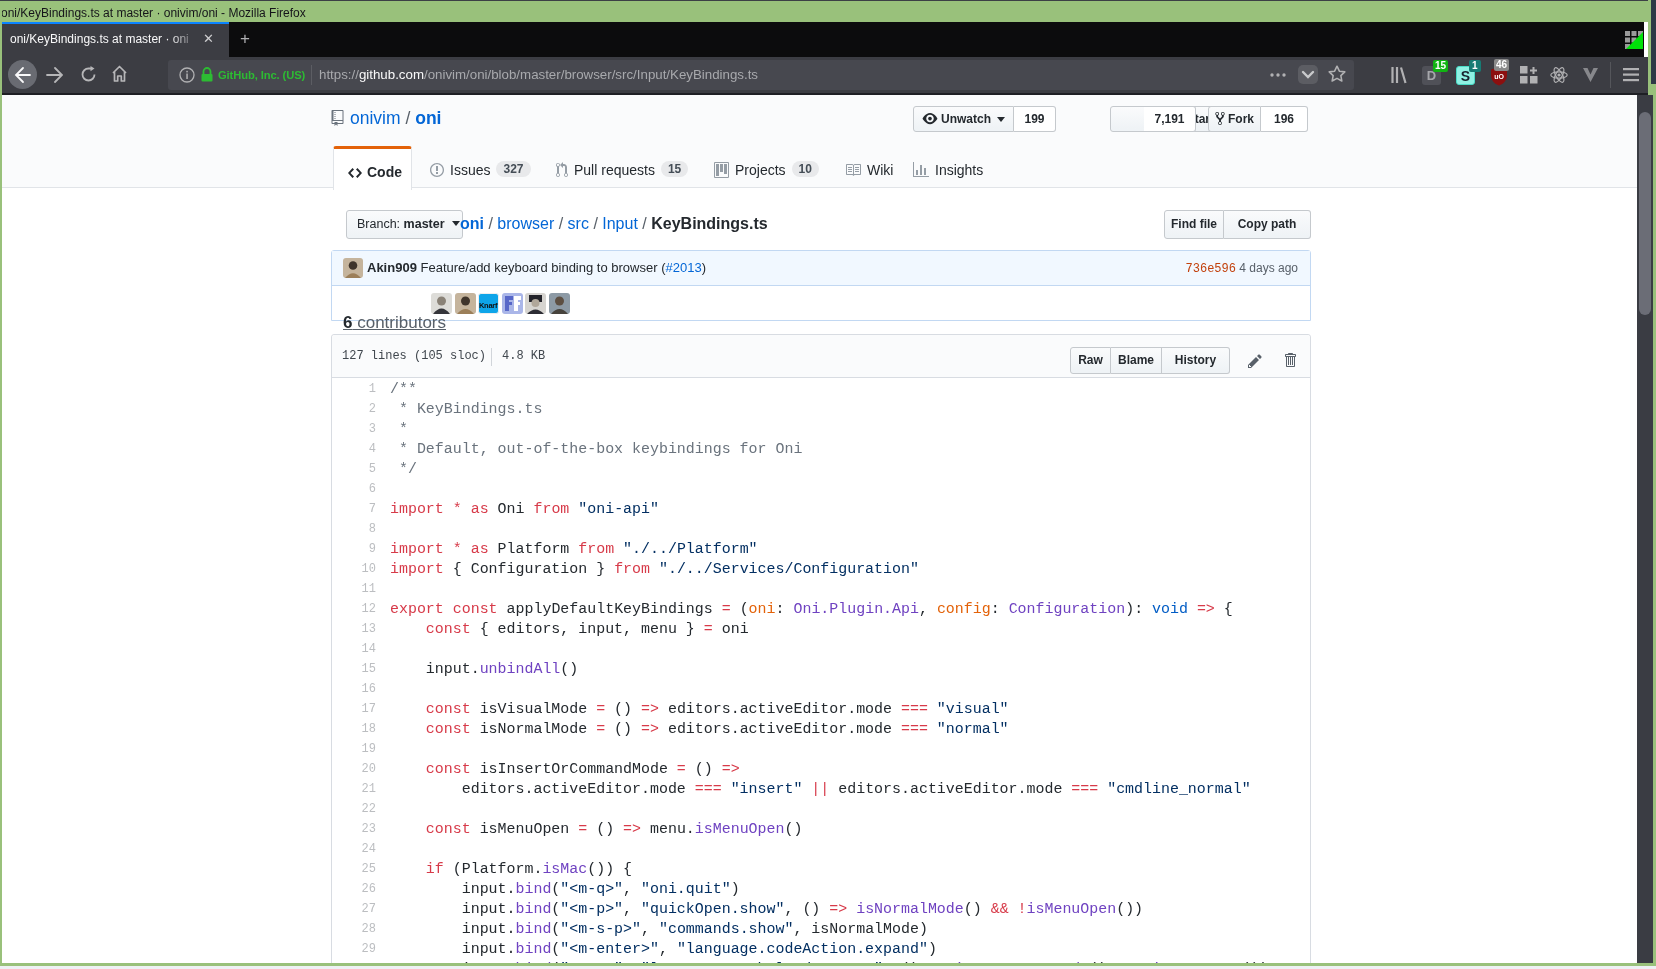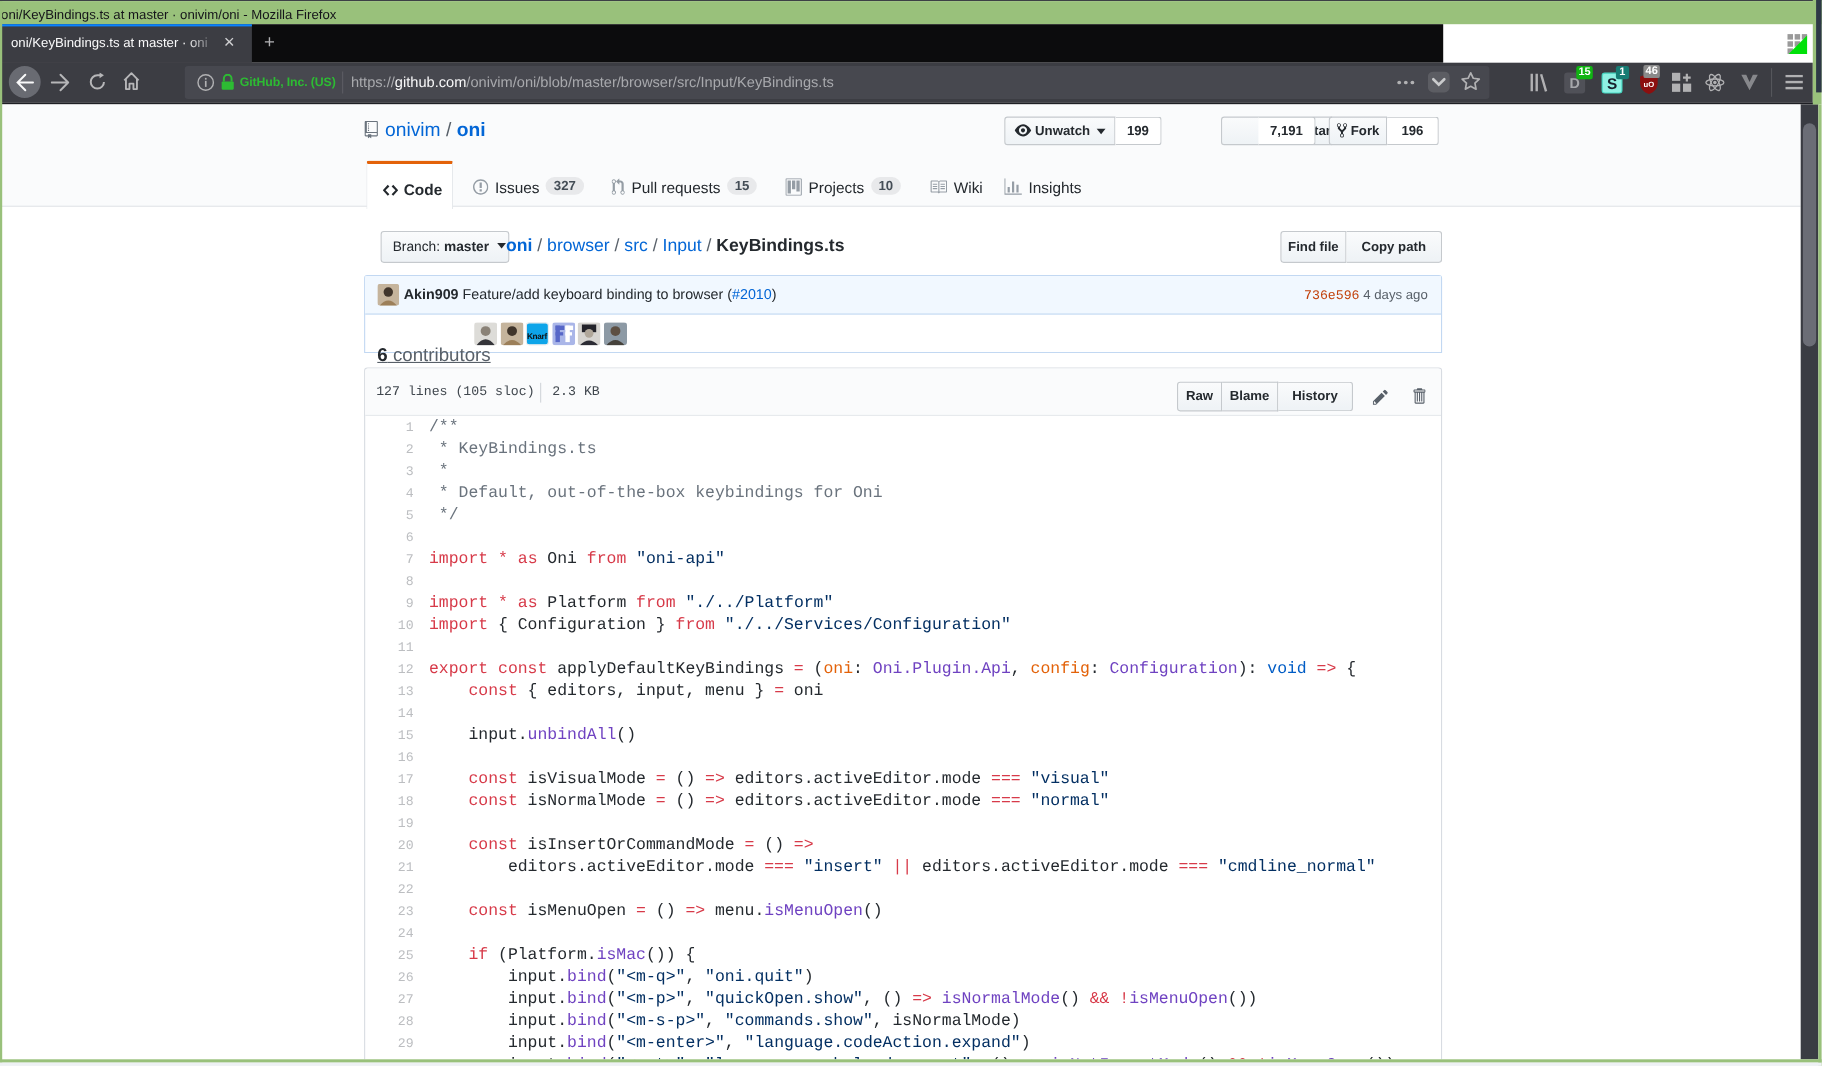--- a/index.html
+++ b/index.html
@@ -2,21 +2,21 @@
 <html><head>
 <meta charset="utf-8">
 <style>
 * { margin:0; padding:0; box-sizing:border-box; }
 html,body { width:1656px; height:969px; overflow:hidden; background:#fff; font-family:"Liberation Sans",sans-serif; }
 .abs { position:absolute; }
 
 #topline { left:0; top:0; width:1656px; height:1px; background:#3c4045; }
 #titlebar { left:0; top:1px; width:1656px; height:21px; background:#99c17b; }
 #titletext { left:1px; top:5px; font-size:12px; color:#15141a; }
-#tabbar { left:0; top:22px; width:1312px; height:35px; background:#0c0c0d;padding-left:30px; }
+#tabbar { left:0; top:22px; width:1644px; height:35px; background:#0c0c0d;padding-left:30px; }
 #tab { left:1px; top:0px; width:228px; height:35px; background:#3c3d43; }
 #tabline { left:1px; top:0; width:228px; height:2px; background:#0a84ff; }
 #tabtext { left:9px; top:10px; width:188px; font-size:12px; color:#f9f9fa; white-space:nowrap; overflow:hidden;
   -webkit-mask-image:linear-gradient(90deg,#000 85%,transparent 100%); }
 #tabclose { left:202px; top:9px; font-size:13px; color:#cfcfd1; }
 #newtab { left:240px; top:7px; font-size:17px; color:#b1b1b3; font-weight:400; }
 #shoticon { left:1624px; top:6px; }
 #toolbar { left:0; top:57px; width:1648px; height:36px; background:#3c3d43; }
 #chromeborder { left:0; top:93px; width:1653px; height:2px; background:#1e1f24; }
 
@@ -248,21 +248,21 @@
   <div class="abs" id="findfile">Find file</div>
   <div class="abs" id="copypath">Copy path</div>
 
   <div class="abs" id="tease">
     <div class="abs" id="teaserow1"></div>
     <div class="abs avatar" style="overflow:hidden;"><svg width="20" height="20">
           <rect width="20" height="20" fill="#c5b49c"></rect>
           <circle cx="10" cy="7.5" r="4.3" fill="#40352b"></circle>
           <path d="M2 20 Q10 10.5 18 20 Z" fill="#9c7f59"></path>
         </svg></div>
-    <div class="abs" id="teasetext"><b>Akin909</b> Feature/add keyboard binding to browser (<span style="color:#0366d6;">#2010</span>)</div>
+    <div class="abs" id="teasetext"><b>Akin909</b> Feature/add keyboard binding to browser (<span style="color:#0366d6;">#2013</span>)</div>
     <div class="abs" id="teasetime"><span style="font-family:'Liberation Mono',monospace;color:#c2410c;">736e596</span> 4 days ago</div>
     <div class="abs" id="contribs"><b style="color:#24292e;">6</b> contributors</div>
     <div class="cav" style="left:99px;"><svg width="21" height="21">
           <rect width="21" height="21" fill="#dddcd8"></rect>
           <circle cx="10.5" cy="8" r="4.5" fill="#8a8277"></circle>
           <path d="M2 21 Q10.5 10 19 21 Z" fill="#35353a"></path>
         </svg></div>
     <div class="cav" style="left:122.5px;"><svg width="21" height="21">
           <rect width="21" height="21" fill="#c5b49c"></rect>
           <circle cx="10.5" cy="8" r="4.5" fill="#40352b"></circle>
@@ -290,21 +290,21 @@
           <rect width="21" height="21" fill="#8d9aa5"></rect>
           <circle cx="10.5" cy="8" r="4.5" fill="#5d4f42"></circle>
           <path d="M2 21 Q10.5 11 19 21 Z" fill="#46423c"></path>
         </svg></div>
   </div>
 
   <div class="abs" id="filebox">
     <div class="abs" id="filehead">
       <div class="abs" id="fileinfo">127 lines (105 sloc)</div>
       <div class="abs" id="infodivider"></div>
-      <div class="abs" id="kbinfo">2.3 KB</div>
+      <div class="abs" id="kbinfo">4.8 KB</div>
       <div class="fbtn" style="left:738px;width:41px;border-radius:3px 0 0 3px;">Raw</div>
       <div class="fbtn" style="left:779px;width:51px;border-left:none;">Blame</div>
       <div class="fbtn" style="left:830px;width:68px;border-left:none;border-radius:0 3px 3px 0;">History</div>
       <svg style="position:absolute;left:916px;top:18px;" width="14" height="16" viewBox="0 0 14 16">
           <path fill="#586069" d="M0 12v3h3l8-8-3-3-8 8zm3 2H1v-2h1v1h1v1zm10.3-9.3L12 6 9 3l1.3-1.3a.996.996 0 0 1 1.41 0l1.59 1.59c.39.39.39 1.02 0 1.41z"></path>
         </svg>
       <svg style="position:absolute;left:952px;top:17px;" width="12" height="16" viewBox="0 0 12 16">
           <path fill="#586069" d="M11 2H9c0-.55-.45-1-1-1H5c-.55 0-1 .45-1 1H2c-.55 0-1 .45-1 1v1c0 .55.45 1 1 1v9c0 .55.45 1 1 1h7c.55 0 1-.45 1-1V5c.55 0 1-.45 1-1V3c0-.55-.45-1-1-1zm-1 12H3V5h1v8h1V5h1v8h1V5h1v8h1V5h1v9zm1-10H2V3h9v1z"></path>
         </svg>
     </div>

